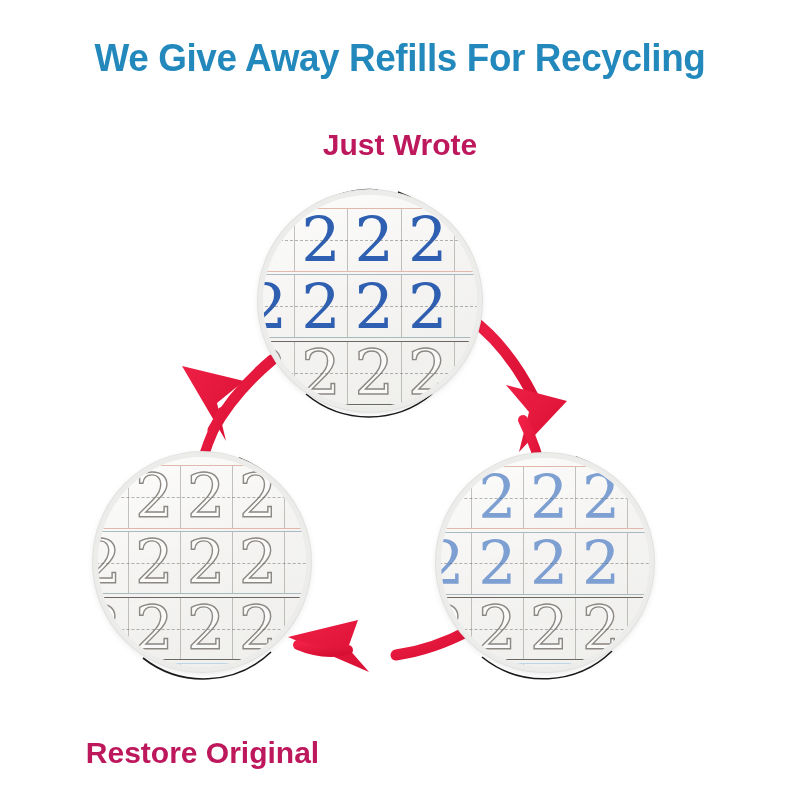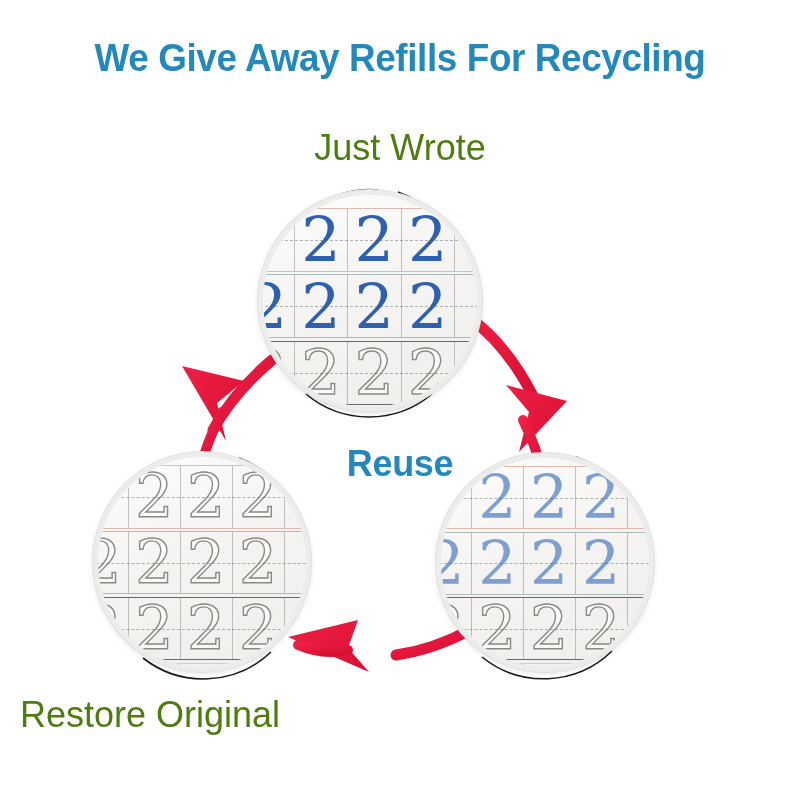--- a/index.html
+++ b/index.html
@@ -26,28 +26,28 @@
     letter-spacing: -0.4px;
     color: #2389bc;
     line-height: 1.1;
     white-space: nowrap;
     transform: scaleX(0.97);
   }
 
   
   .label {
     position: absolute;
-    font-size: 36px;
-    font-weight: normal;
-    color: #4d7c0f;
+    font-size: 30px;
+    font-weight: bold;
+    color: #be185d;
     white-space: nowrap;
     line-height: 1;
   }
   .label-top    { left: 0; top: 130px; width: 800px; text-align: center; }
-  .label-left   { left: 20px;  top: 697px; width: 365px; }
+  .label-left   { left: 20px;  top: 738px; width: 365px; text-align: center; }
   .label-right  { left: 400px; top: 697px; width: 350px; text-align: center; }
 
   .center-word {
     position: absolute;
     left: 0; top: 443px;
     width: 800px;
     text-align: center;
     font-size: 36px;
     font-weight: bold;
     color: #2389bc;
@@ -410,15 +410,14 @@
         <div class="cell">
             <span class="digit outline-faint" style="font-size:60px"></span>
           </div>
         <div class="cell">
             <span class="digit outline-faint" style="font-size:60px"></span>
           </div>
       </div>
     </div>
   </div>
 
-  <div class="center-word">Reuse</div>
 
 </div>
 
 </body></html>

